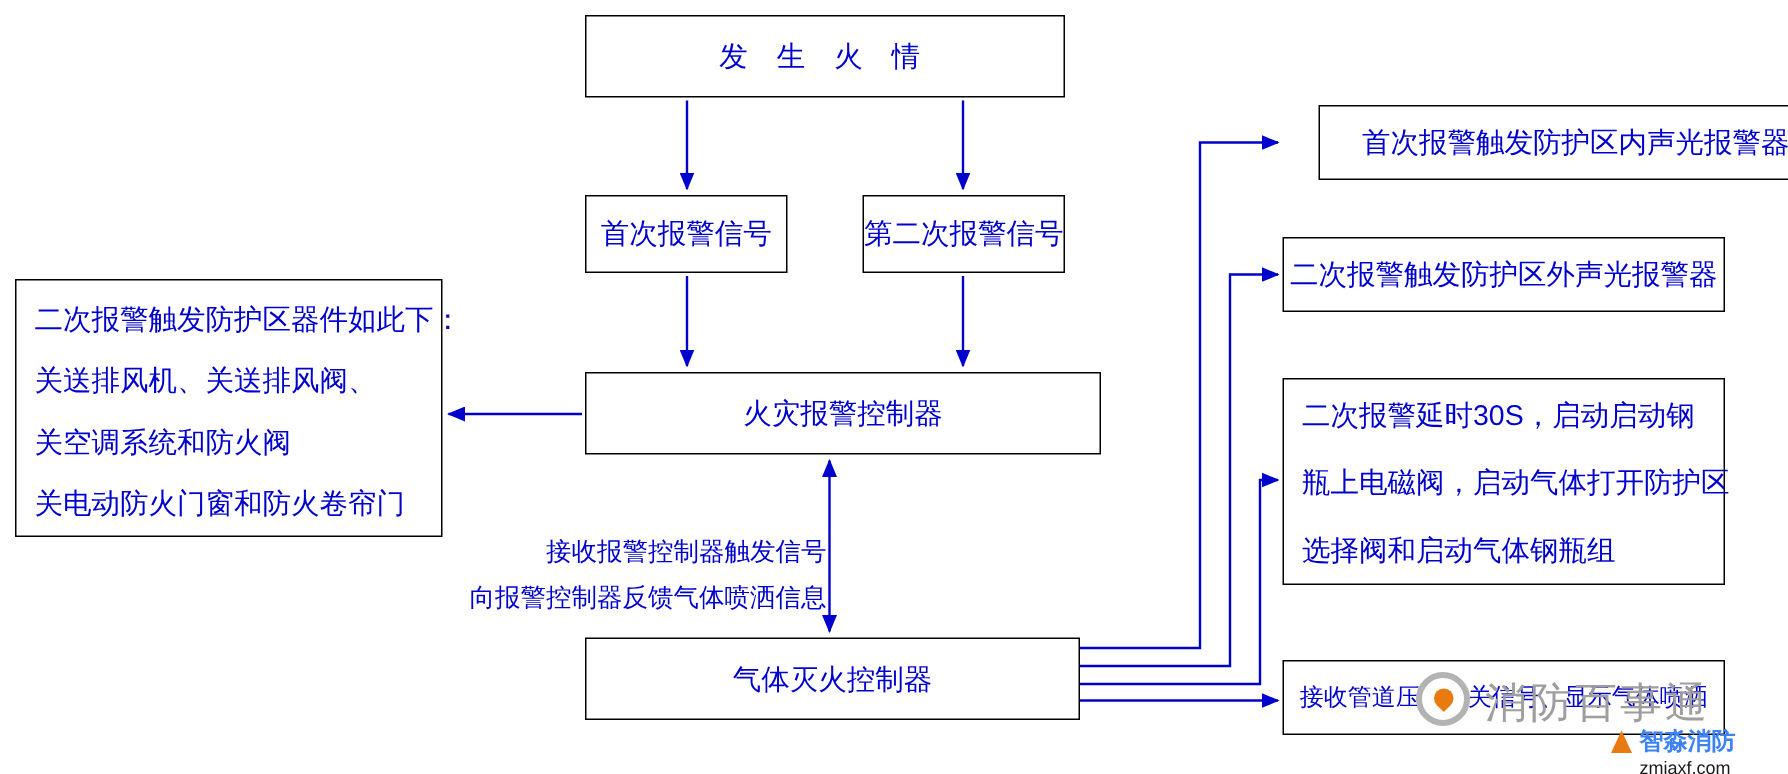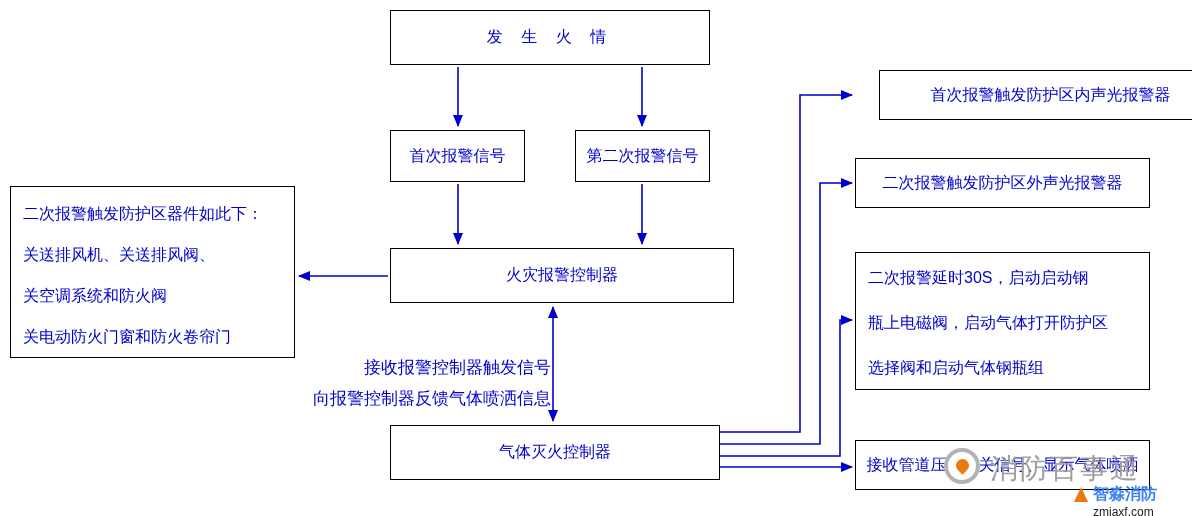--- a/index.html
+++ b/index.html
@@ -4,21 +4,21 @@
 <style>
   * { margin:0; padding:0; box-sizing:border-box; }
   html,body { background:#ffffff; font-family:"Liberation Sans", sans-serif; }
   .canvas {
     position:relative; width:1192px; height:516px; background:#ffffff; overflow:hidden;
   }
   .arrows { position:absolute; left:0; top:0; width:1192px; height:516px; z-index:1; }
   .box {
     position:absolute; border:1px solid #000000; color:#0000cc;
     display:flex; align-items:center; justify-content:center;
-    font-size:16px; white-space:nowrap; background:transparent; z-index:2;
+    font-size:19px; white-space:nowrap; background:transparent; z-index:2;
   }
   .box.multiline {
     display:block; text-align:left; justify-content:flex-start;
   }
   .left-box { padding:6px 12px 0 12px; line-height:41px; }
   .delay-box { padding:2px 12px 0 12px; line-height:45px; }
   .note {
     position:absolute; color:#0000cc; font-size:17px; white-space:nowrap; z-index:2;
   }
   .wm { position:absolute; left:944px; top:444px; width:246px; height:76px; z-index:5; }

